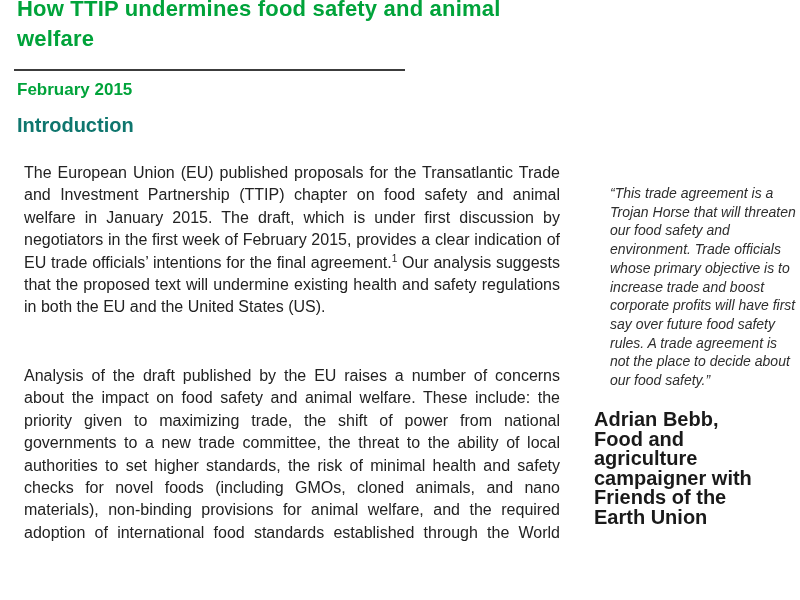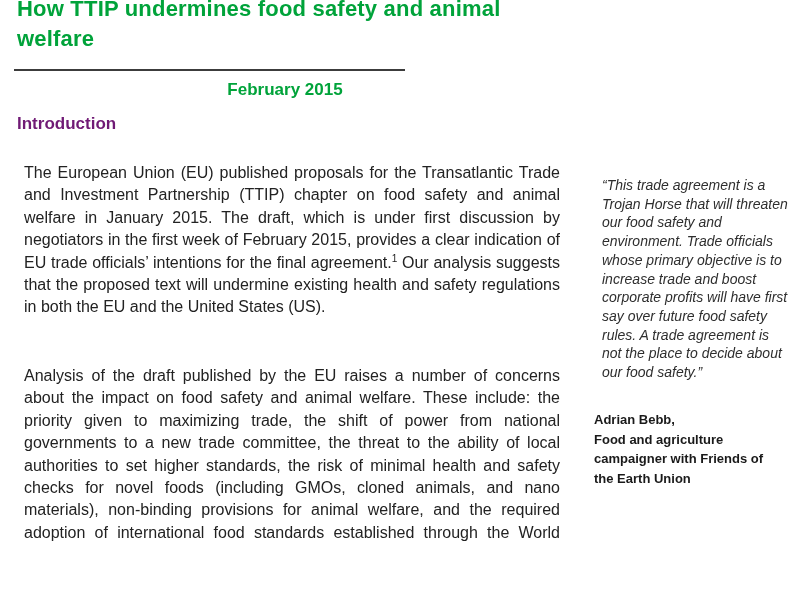--- a/index.html
+++ b/index.html
@@ -35,33 +35,33 @@
     width: 391px;
     height: 0;
     border-top: 2px solid #3c3c3c;
   }
   .doc-date {
     position: absolute;
     top: 80px;
     left: 17px;
     width: 536px;
     margin: 0;
-    text-align: center;
+    text-align: left;
     font-size: 17px;
     font-weight: bold;
     color: #00a33a;
   }
   .section-heading {
     position: absolute;
     top: 114px;
     left: 17px;
     margin: 0;
-    font-size: 17px;
+    font-size: 20px;
     font-weight: bold;
-    color: #701a75;
+    color: #0f766e;
   }
   .body-para {
     position: absolute;
     left: 24px;
     width: 536px;
     margin: 0;
     font-size: 16px;
     line-height: 22.4px;
     text-align: justify;
     color: #222222;
@@ -71,33 +71,33 @@
   .body-para sup {
     font-size: 10px;
     line-height: 0;
     vertical-align: super;
   }
   .quote-text {
     position: absolute;
     top: 168px;
     left: 594px;
     width: 186px;
-    margin: 8px;
+    margin: 16px;
     font-size: 14px;
     line-height: 18.7px;
     font-style: italic;
     color: #2e2e2e;
   }
   .quote-attribution {
     position: absolute;
     top: 410px;
     left: 594px;
     width: 186px;
     margin: 0;
-    font-size: 13px;
+    font-size: 20px;
     line-height: 19.5px;
     font-weight: bold;
     color: #1a1a1a;
   }
 </style>
 </head>
 <body>
 
 <div class="page">
 

